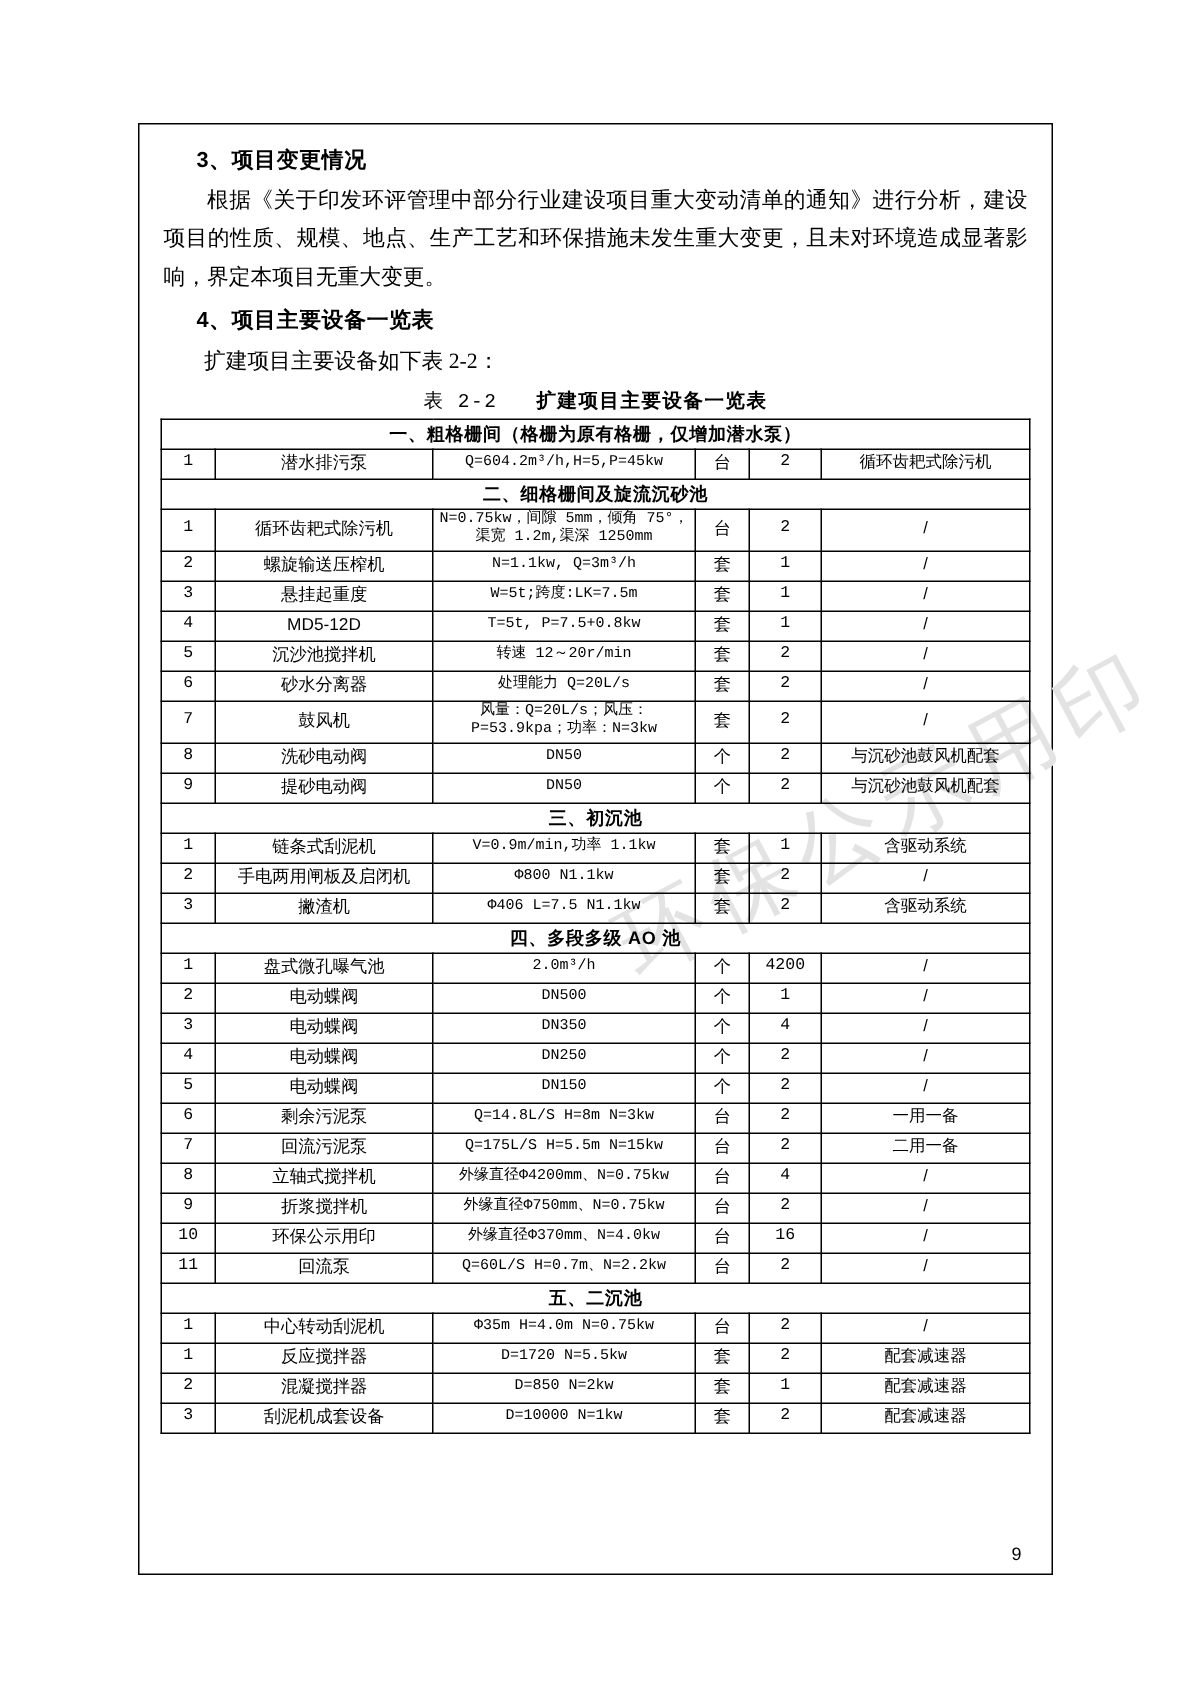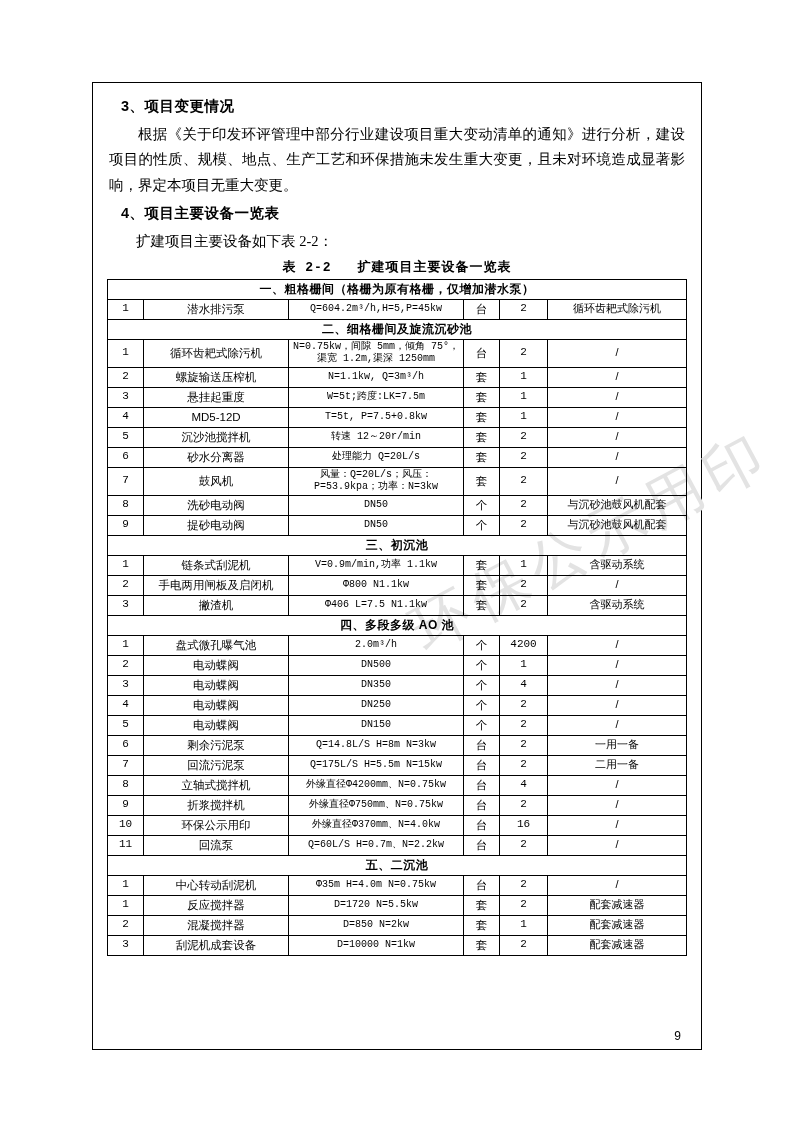--- a/index.html
+++ b/index.html
@@ -15,21 +15,21 @@
     width:610px; height:968px;
     border:1px solid #000;
     box-sizing:border-box;
     padding:8px 14px 0 14px;
   }
   .h-sec{
     font-family:"Liberation Sans", sans-serif;
     font-weight:bold;
     font-size:14.5px;
     letter-spacing:0.5px;
-    margin:6px 0 6px 14px;
+    margin:6px 0 6px 24px;
   }
   .para{
     font-size:14.5px;
     line-height:1.75;
     text-align:justify;
     margin:0 2px 2px 2px;
     text-indent:29px;
   }
   .para2{
     font-size:14.5px;
@@ -38,21 +38,21 @@
     text-indent:29px;
   }
   .tabcap{
     text-align:center;
     font-family:"Liberation Sans", sans-serif;
     font-weight:bold;
     font-size:13px;
     margin:4px 0 3px 0;
     letter-spacing:1px;
   }
-  .tabcap .num{font-family:"Liberation Mono", monospace;font-weight:bold;margin-right:26px;}
+  .tabcap .num{font-family:"Liberation Mono", monospace;font-weight:normal;margin-right:26px;}
   table.equip{
     border-collapse:collapse;
     width:100%;
     table-layout:fixed;
     font-size:11px;
     font-family:"Liberation Sans", sans-serif;
   }
   table.equip td{
     border:1px solid #000;
     text-align:center;

